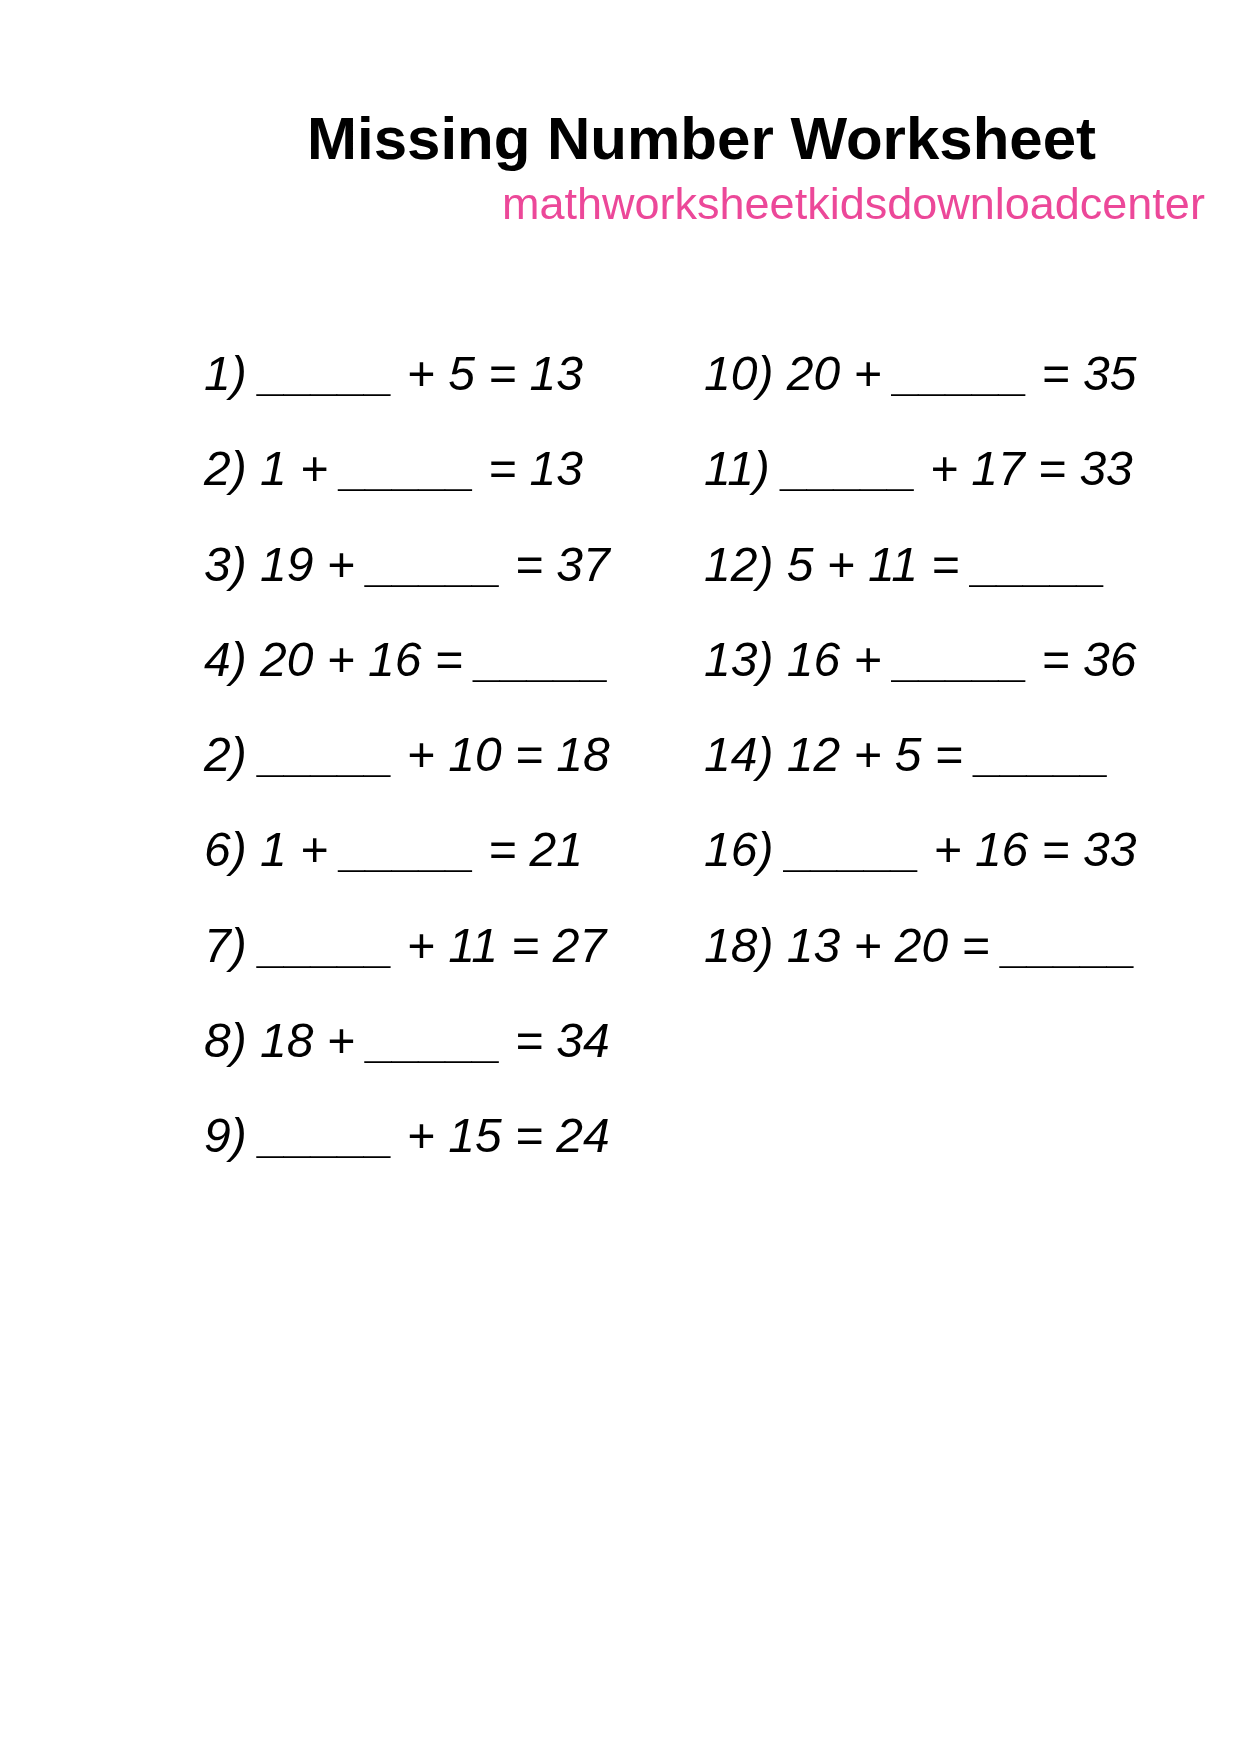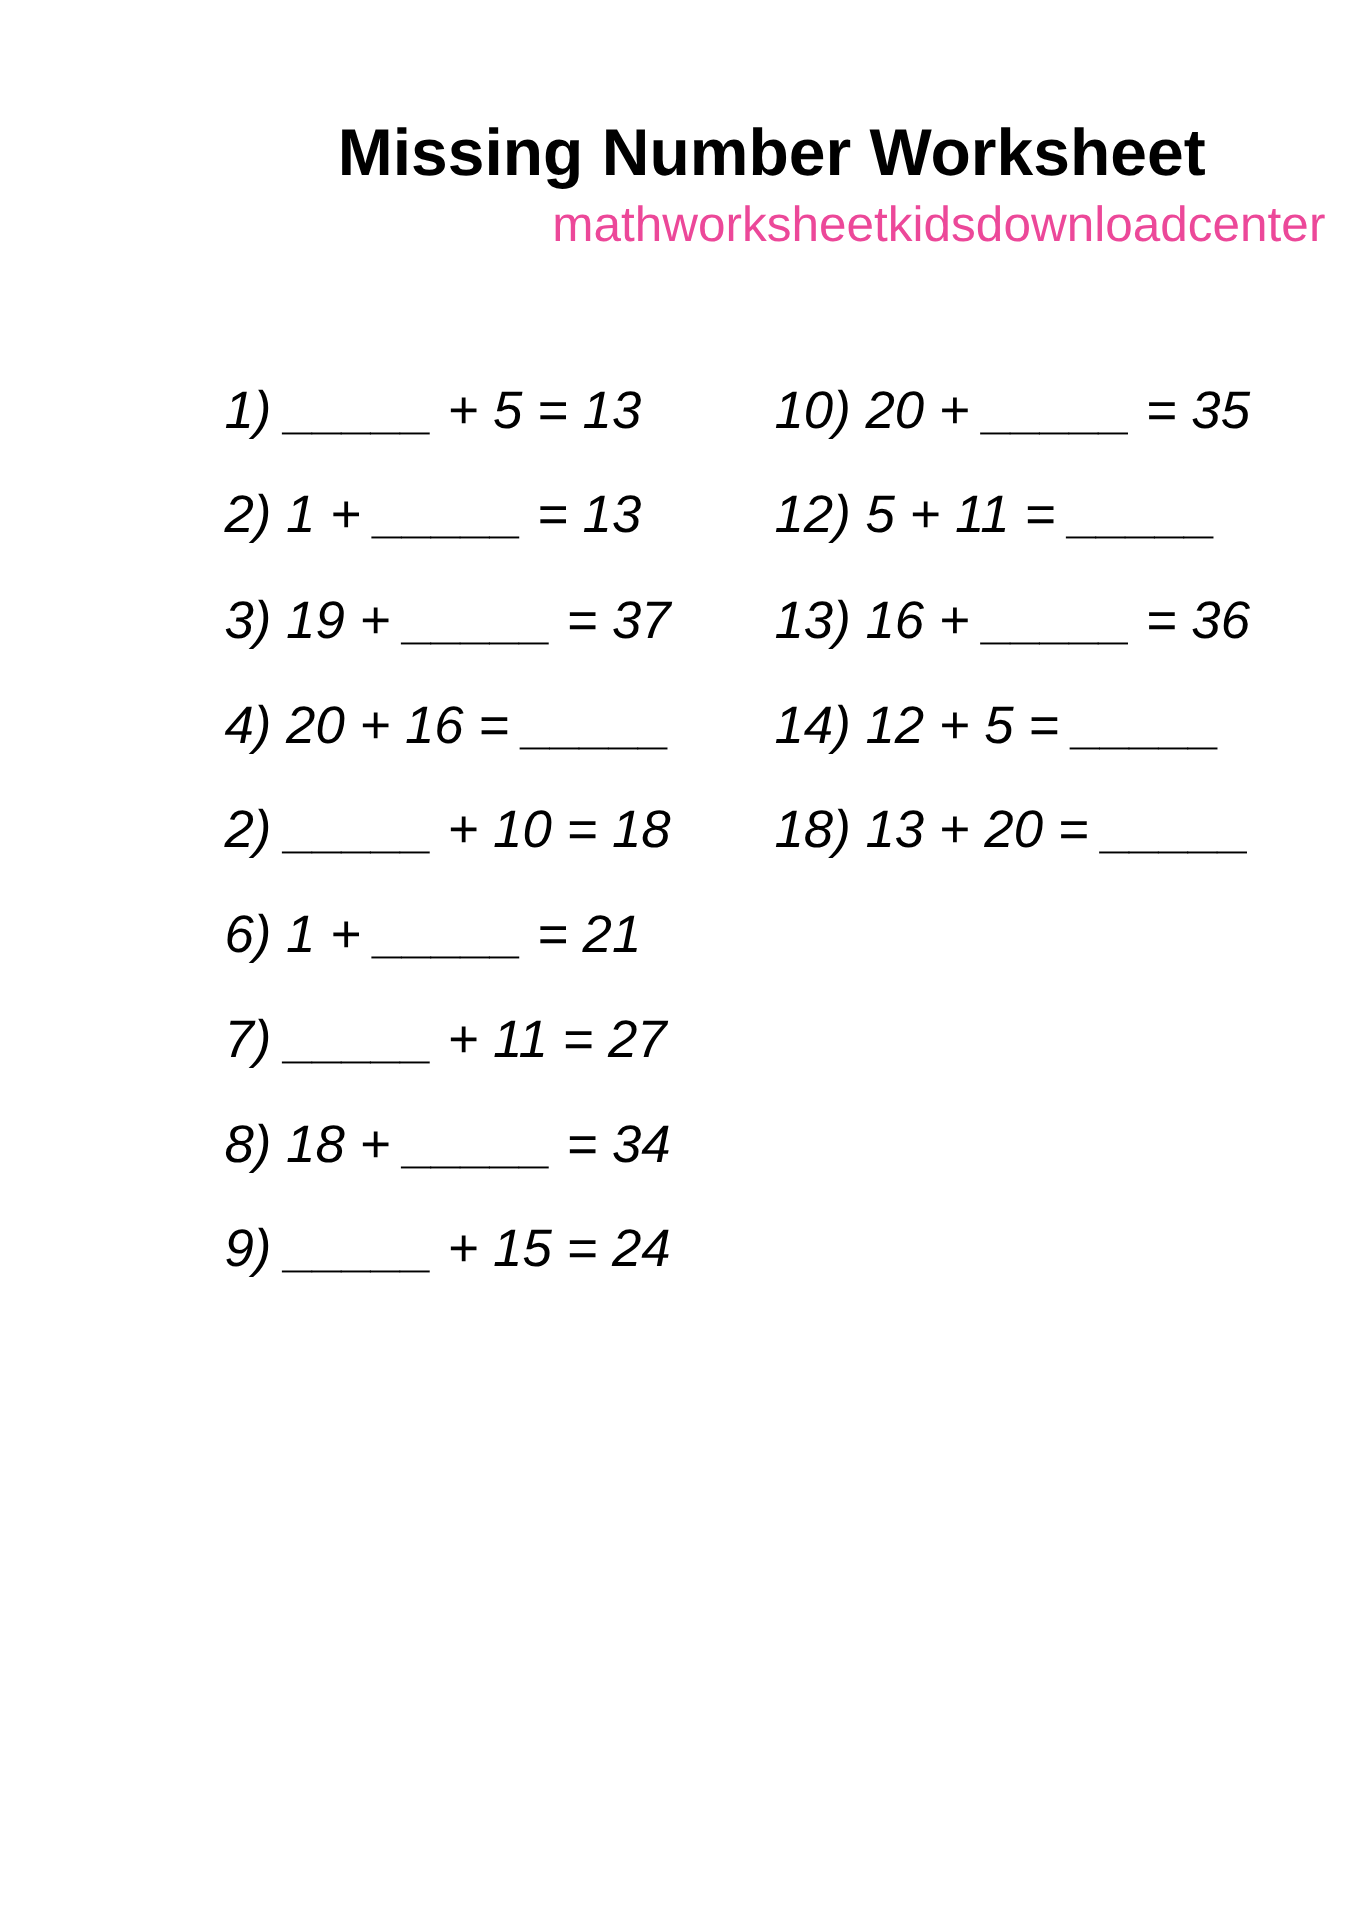--- a/index.html
+++ b/index.html
@@ -61,17 +61,19 @@
   <div class="problem">4) 20 + 16 = _____</div>
   <div class="problem">2) _____ + 10 = 18</div>
   <div class="problem">6) 1 + _____ = 21</div>
   <div class="problem">7) _____ + 11 = 27</div>
   <div class="problem">8) 18 + _____ = 34</div>
   <div class="problem">9) _____ + 15 = 24</div>
 </div>
 
 <div class="column col-right">
   <div class="problem">10) 20 + _____ = 35</div>
+  <div class="problem">11) _____ + 17 = 33</div>
   <div class="problem">12) 5 + 11 = _____</div>
   <div class="problem">13) 16 + _____ = 36</div>
   <div class="problem">14) 12 + 5 = _____</div>
+  <div class="problem">16) _____ + 16 = 33</div>
   <div class="problem">18) 13 + 20 = _____</div>
 </div>
 
 </body></html>

